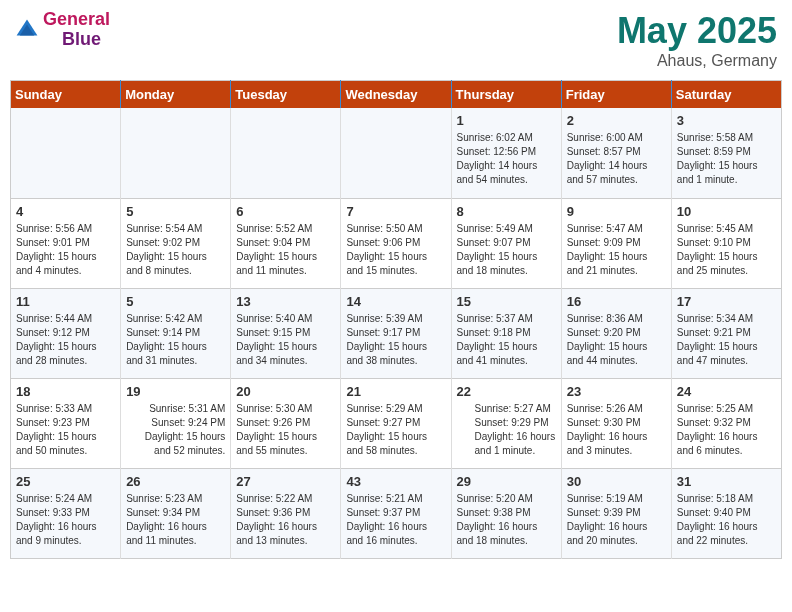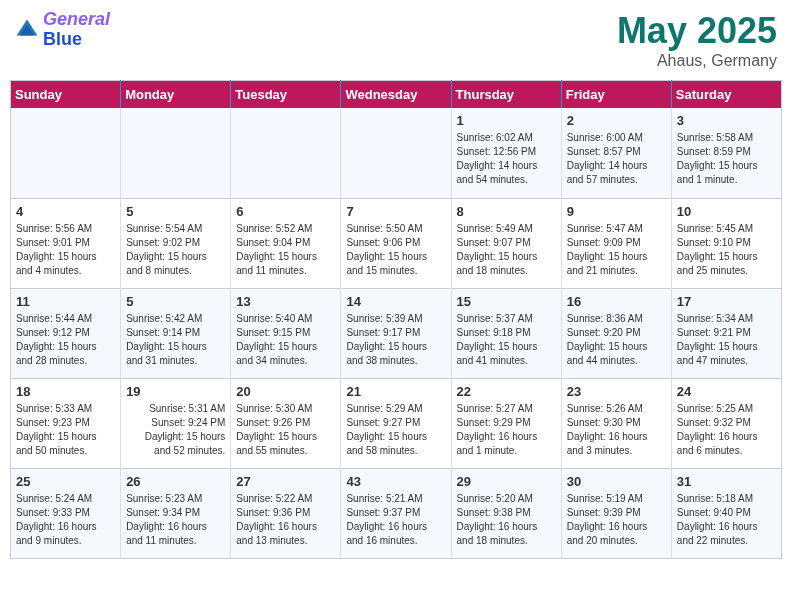--- a/index.html
+++ b/index.html
@@ -21,22 +21,22 @@
       display: flex;
       align-items: center;
     }
     .logo-text {
       display: flex;
       flex-direction: column;
       font-weight: bold;
       font-size: 18px;
       line-height: 1.1;
     }
-    .logo-general { color: #8b5cf6; font-style: italic; }
-    .logo-blue { color: #1d4ed8; }
+    .logo-general { color: #be185d; }
+    .logo-blue { color: #701a75; margin-left: 19px; }
     .logo-icon {
       width: 24px;
       height: 24px;
       margin-right: 4px;
     }
     .title-block {
       text-align: right;
     }
     .title-month {
       font-size: 36px;
@@ -46,21 +46,21 @@
     .title-location {
       font-size: 16px;
       color: #555;
     }
     table {
       width: 100%;
       border-collapse: collapse;
       border: 1px solid #ccc;
     }
     thead tr {
-      background-color: #be185d;
+      background-color: #c2410c;
       color: white;
     }
     thead th {
       padding: 6px 4px;
       text-align: left;
       font-size: 13px;
       font-weight: bold;
       border-right: 1px solid #3a8ad4;
     }
     thead th:last-child { border-right: none; }
@@ -280,21 +280,21 @@
         </td>
         <td>
           <span class="day-num">21</span>
           <div class="day-detail" style="white-space: pre-line;">Sunrise: 5:29 AM
 Sunset: 9:27 PM
 Daylight: 15 hours
 and 58 minutes.</div>
         </td>
         <td>
           <span class="day-num">22</span>
-          <div class="day-detail" style="white-space: pre-line;">Sunrise: 5:27 AM
+          <div class="day-detail" style="white-space: pre-line; margin-left: 18px;">Sunrise: 5:27 AM
 Sunset: 9:29 PM
 Daylight: 16 hours
 and 1 minute.</div>
         </td>
         <td>
           <span class="day-num">23</span>
           <div class="day-detail" style="white-space: pre-line;">Sunrise: 5:26 AM
 Sunset: 9:30 PM
 Daylight: 16 hours
 and 3 minutes.</div>

